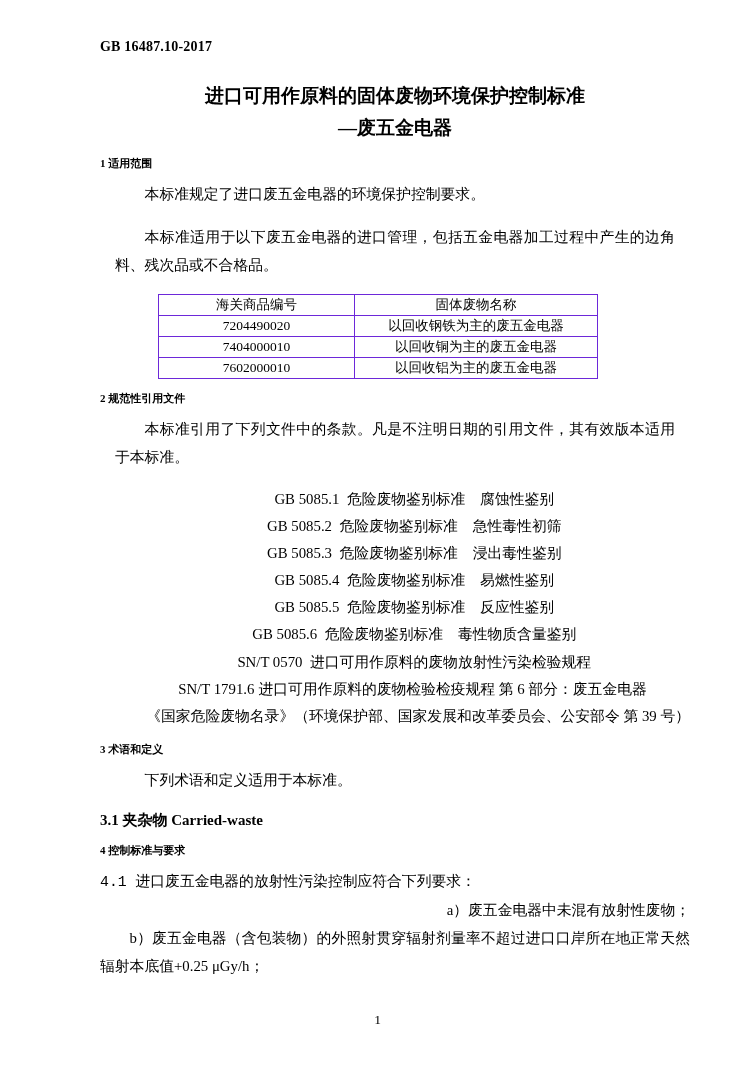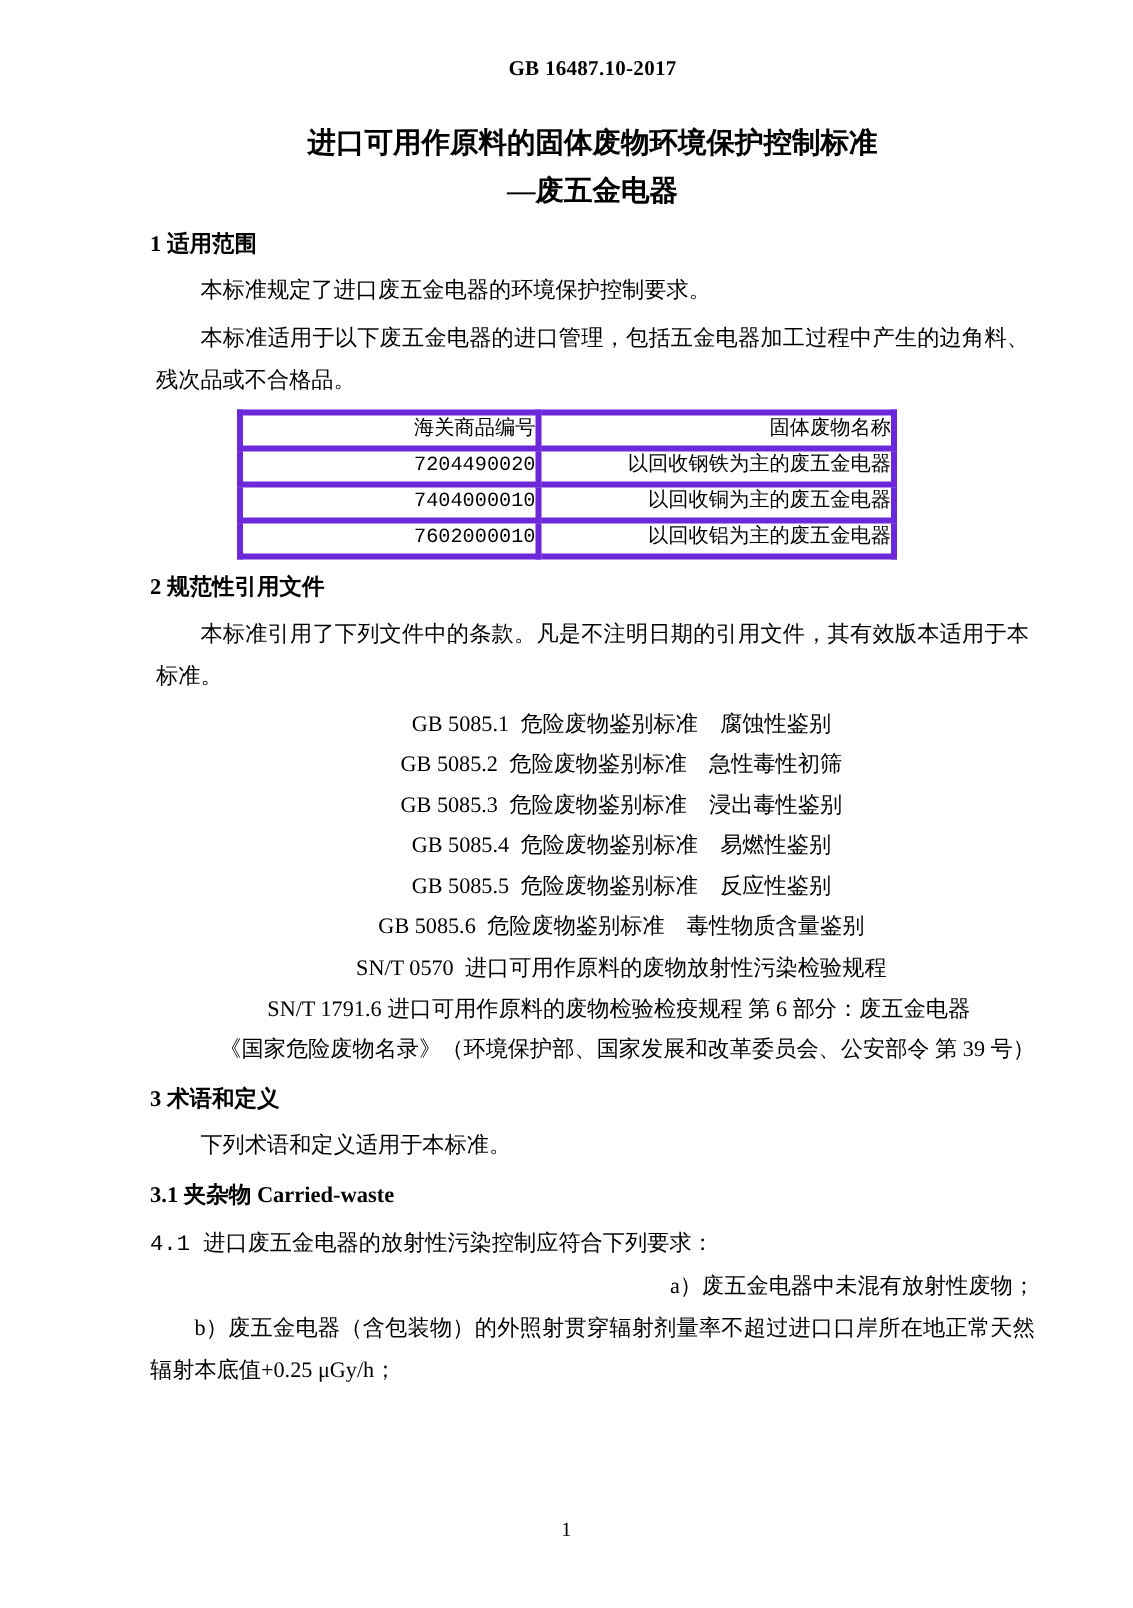--- a/index.html
+++ b/index.html
@@ -11,61 +11,60 @@
     position: relative;
     overflow: hidden;
   }
   .page {
     position: relative;
     width: 590px;
     padding: 38px 65px 0 100px;
     height: 1034px;
   }
   .doc-code {
-    text-align: center;
+    text-align: left;
     font-weight: bold;
     font-size: 14px;
     line-height: 18px;
     letter-spacing: 0.2px;
   }
   .doc-title {
     margin-top: 24px;
     text-align: center;
     font-weight: bold;
     font-size: 19px;
     line-height: 32px;
   }
   .sec-heading {
     margin-top: 9px;
     font-weight: bold;
-    font-size: 15px;
+    font-size: 11px;
     line-height: 20px;
   }
   .para {
-    margin: 4px;
+    margin: 15px;
     margin-top: 7px;
     text-indent: 2em;
     line-height: 28px;
     text-align: justify;
   }
   .para.cont { margin-top: 0; }
   .hs-table {
     margin-top: 5px;
     margin-left: 58px;
     border-collapse: collapse;
     width: 440px;
     font-size: 13.5px;
   }
   .hs-table td {
-    border: 4px solid #6d28d9;
-    text-align: right;
+    border: 1px solid #6d28d9;
+    text-align: center;
     height: 20px;
     line-height: 20px;
     padding: 0;
-    font-family: Liberation Mono, monospace;
   }
   .hs-table td.c1 { width: 195px; }
   .ref-list {
     list-style: none;
     margin: 5px 0 0 0;
     padding: 0 0 0 35px;
     text-align: center;
   }
   .ref-list li { line-height: 27.1px; white-space: nowrap; }
   .ref-code { display: inline-block; min-width: 72px; margin-right: 4px; }
@@ -150,20 +149,21 @@
 
   <p class="para">下列术语和定义适用于本标准。</p>
 
   <div class="term-heading">
     <span>3.1</span>
     <span>夹杂物</span>
     <span class="term-en">Carried-waste</span>
   </div>
 
 
+  <div class="sec-heading">4 控制标准与要求</div>
 
   <p class="clause">4.1 进口废五金电器的放射性污染控制应符合下列要求：</p>
   <p class="list-item">a）废五金电器中未混有放射性废物；</p>
   <p class="list-item-wrap">b）废五金电器（含包装物）的外照射贯穿辐射剂量率不超过进口口岸所在地正常天然辐射本底值+0.25 μGy/h；</p>
 
 </div>
 
 <div class="page-number">1</div>
 
 </body></html>

